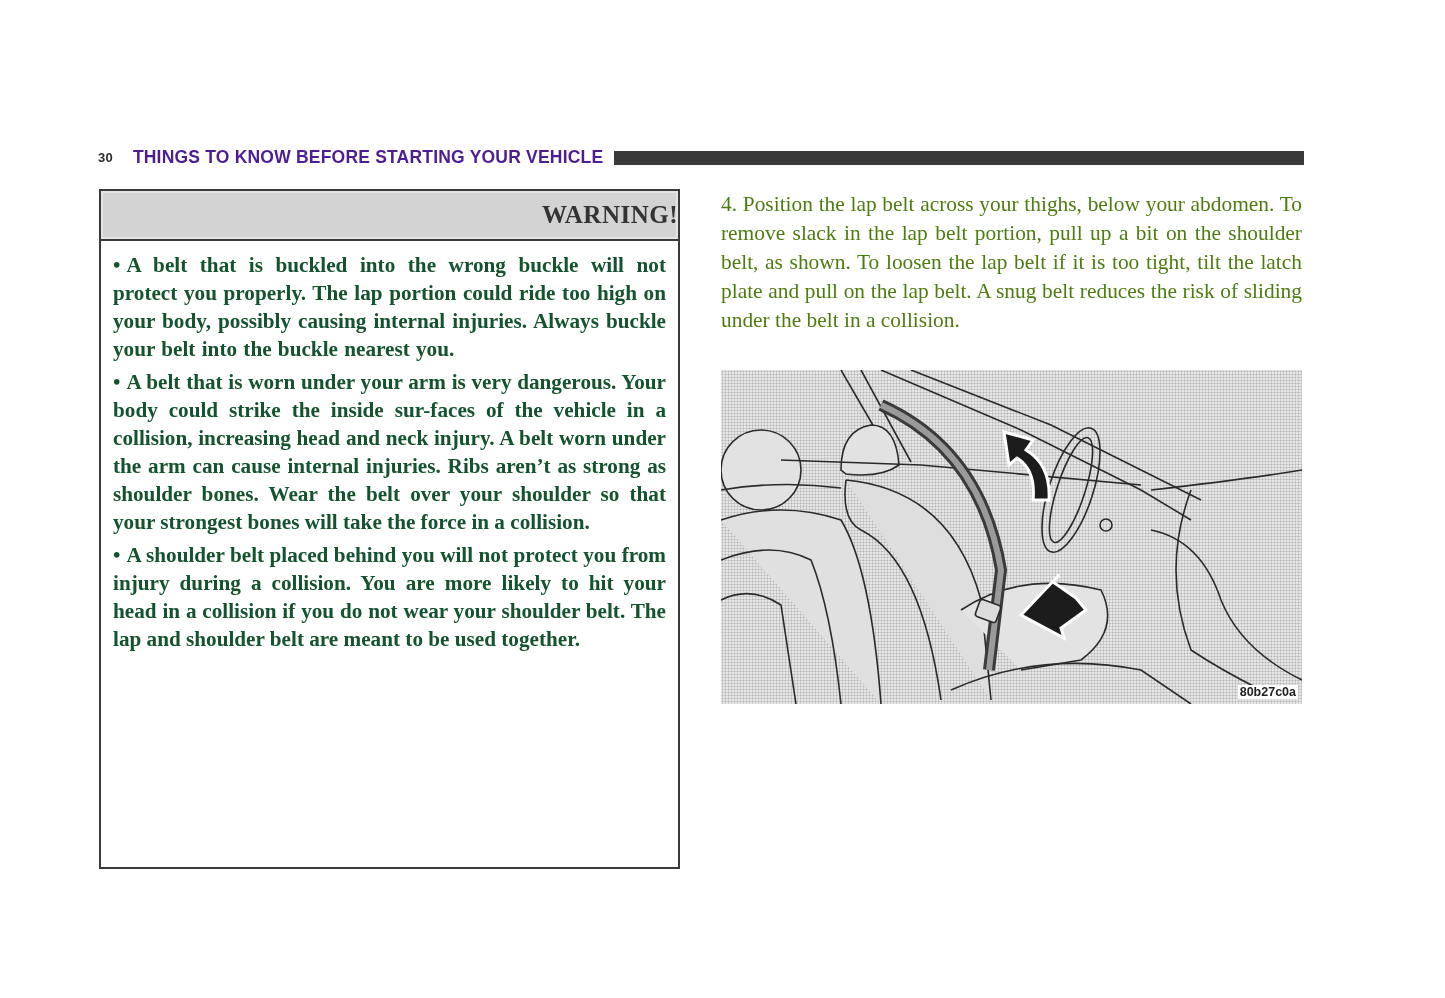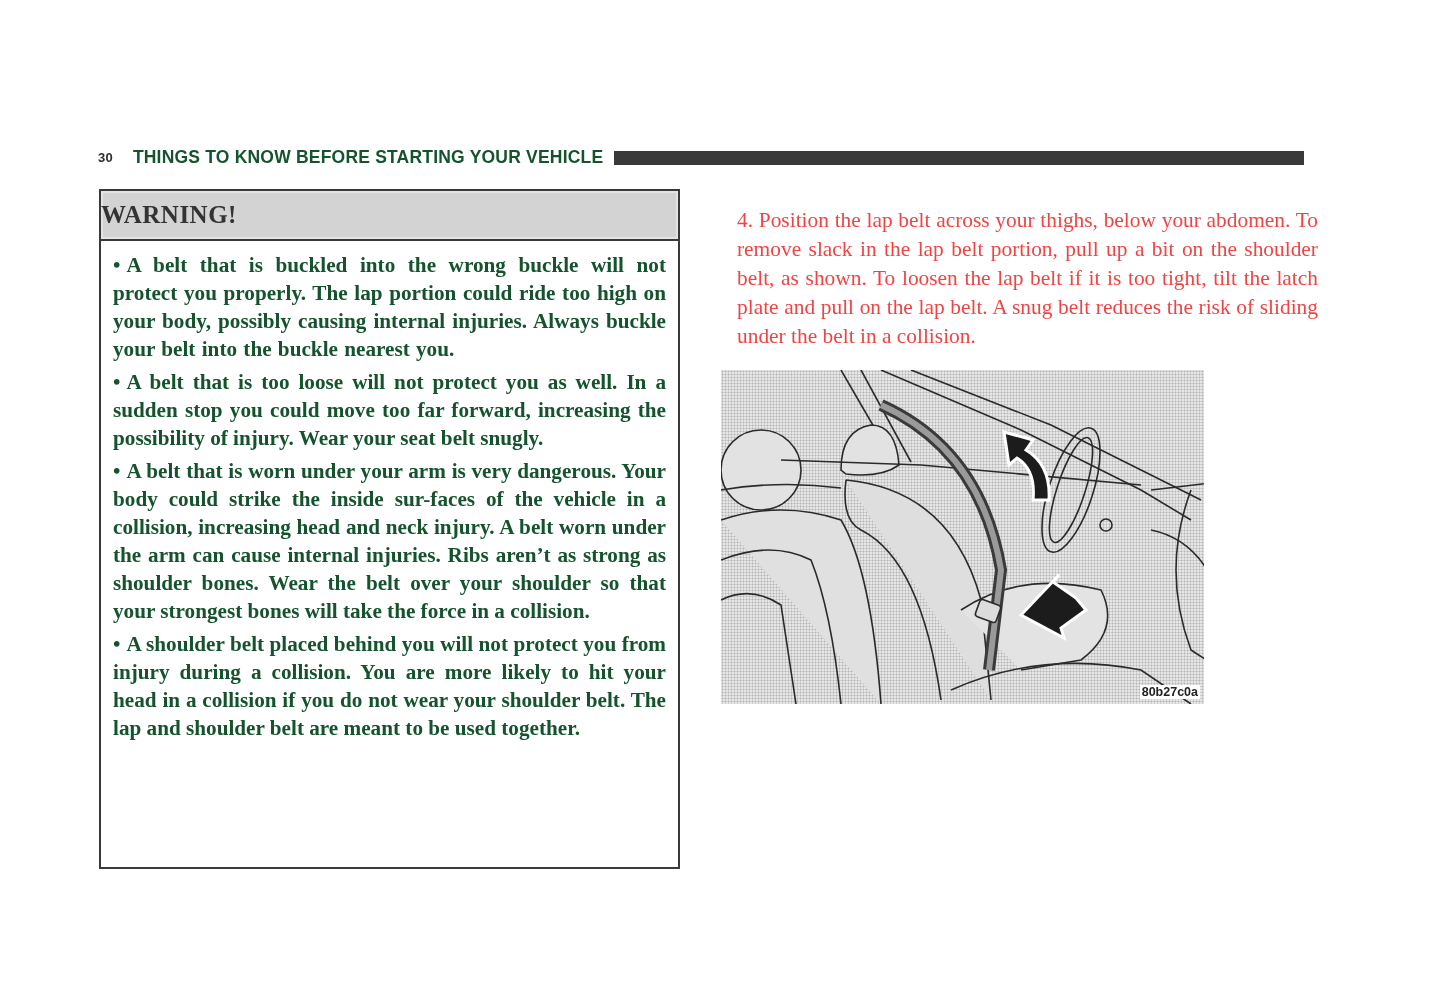--- a/index.html
+++ b/index.html
@@ -10,58 +10,58 @@
   .running-head {
     position: absolute; left: 98px; top: 146px; height: 22px; width: 1206px;
     display: flex; align-items: center;
   }
   .running-head .page-num {
     font-family: "Liberation Sans", sans-serif; font-weight: bold; font-size: 13px;
     color: #2e2e2e; letter-spacing: 0.2px; margin-right: 20px;
   }
   .running-head .section-title {
     font-family: "Liberation Sans", sans-serif; font-weight: bold; font-size: 17.5px;
-    color: #14532d; letter-spacing: 0.2px; white-space: nowrap;
+    color: #4c1d95; letter-spacing: 0.2px; white-space: nowrap;
   }
   .running-head .rule {
     flex: 1; height: 14px; background: #3a3a3a; margin-left: 11px; margin-top: 1px;
   }
 
   .warning-box {
     position: absolute; left: 99px; top: 189px; width: 577px; height: 676px;
     border: 2px solid #3a3a3a; box-sizing: content-box;
   }
   .warning-header {
     height: 48px; background: #d3d3d3; border-bottom: 2px solid #3a3a3a;
-    display: flex; align-items: center; justify-content: flex-start;
+    display: flex; align-items: center; justify-content: flex-end;
     box-shadow: inset 0 0 0 2px #e4e4e4;
   }
   .warning-header span {
     font-family: "Liberation Serif", serif; font-weight: bold; font-size: 25px; color: #333;
     letter-spacing: 0.5px;
   }
   .warning-body {
     padding: 10px 12px 0 12px;
   }
   .warning-body p {
     margin: 0 0 5px 0;
     font-family: "Liberation Serif", serif; font-weight: bold; font-size: 21.2px;
     line-height: 28px; text-align: justify; color: #14532d;
     hyphens: manual;
   }
   .warning-body p .bullet { margin-right: 6px; }
 
   .step-text {
     position: absolute; left: 721px; top: 190px; width: 581px;
     font-family: "Liberation Serif", serif; font-size: 21.4px; line-height: 29px;
-    text-align: justify; color: #ef4444; margin: 16px;
+    text-align: justify; color: #4d7c0f; margin: 0;
   }
 
   .figure {
-    position: absolute; left: 721px; top: 370px; width: 483px; height: 334px;
+    position: absolute; left: 721px; top: 370px; width: 581px; height: 334px;
     background-color: #e6e6e6;
     background-image: radial-gradient(#b5b5b5 0.9px, transparent 1.1px);
     background-size: 3px 3px;
     overflow: hidden;
   }
   .figure svg { position: absolute; left: 0; top: 0; }
   .figure-code {
     position: absolute; right: 4px; bottom: 5px; background: #ffffff;
     font-family: "Liberation Sans", sans-serif; font-weight: bold; font-size: 12.5px;
     color: #222; padding: 0 2px; line-height: 14px;
@@ -75,21 +75,20 @@
   <span class="section-title">THINGS TO KNOW BEFORE STARTING YOUR VEHICLE</span>
   <div class="rule"></div>
 </div>
 
 <div class="warning-box">
   <div class="warning-header">
     <span>WARNING!</span>
   </div>
   <div class="warning-body">
     <p style="word-spacing:1px;"><span class="bullet">•</span><span>A belt that is buckled into the wrong buckle will not protect you properly. The lap portion could ride too high on your body, possibly causing internal injuries. Always buckle your belt into the buckle nearest you.</span></p>
-    <p><span class="bullet">•</span><span>A belt that is too loose will not protect you as well. In a sudden stop you could move too far forward, increasing the possibility of injury. Wear your seat belt snugly.</span></p>
     <p><span class="bullet">•</span><span>A belt that is worn under your arm is very dangerous. Your body could strike the inside sur-faces of the vehicle in a collision, increasing head and neck injury. A belt worn under the arm can cause internal injuries. Ribs aren’t as strong as shoulder bones. Wear the belt over your shoulder so that your strongest bones will take the force in a collision.</span></p>
     <p><span class="bullet">•</span><span>A shoulder belt placed behind you will not protect you from injury during a collision. You are more likely to hit your head in a collision if you do not wear your shoulder belt. The lap and shoulder belt are meant to be used together.</span></p>
   </div>
 </div>
 
 <p class="step-text">4. Position the lap belt across your thighs, below your abdomen. To remove slack in the lap belt portion, pull up a bit on the shoulder belt, as shown. To loosen the lap belt if it is too tight, tilt the latch plate and pull on the lap belt. A snug belt reduces the risk of sliding under the belt in a collision.</p>
 
 <div class="figure">
   <svg width="581" height="334" viewBox="0 0 581 334">
     <g fill="none" stroke="#2a2a2a" stroke-width="1.6">

